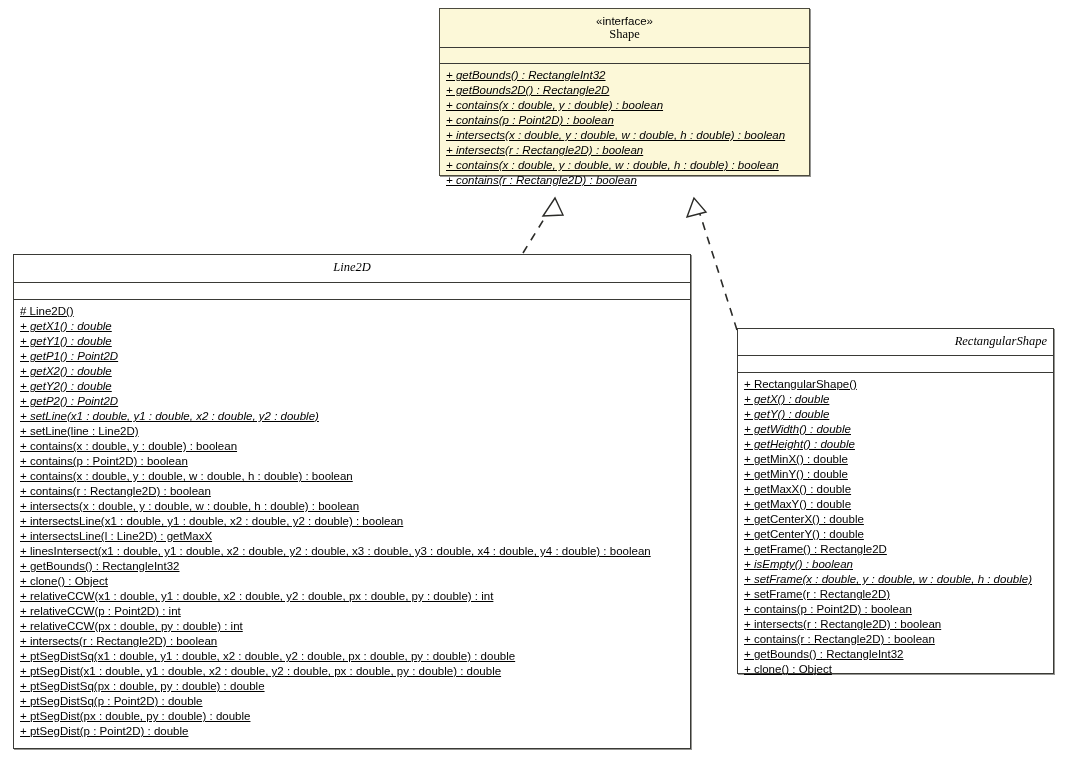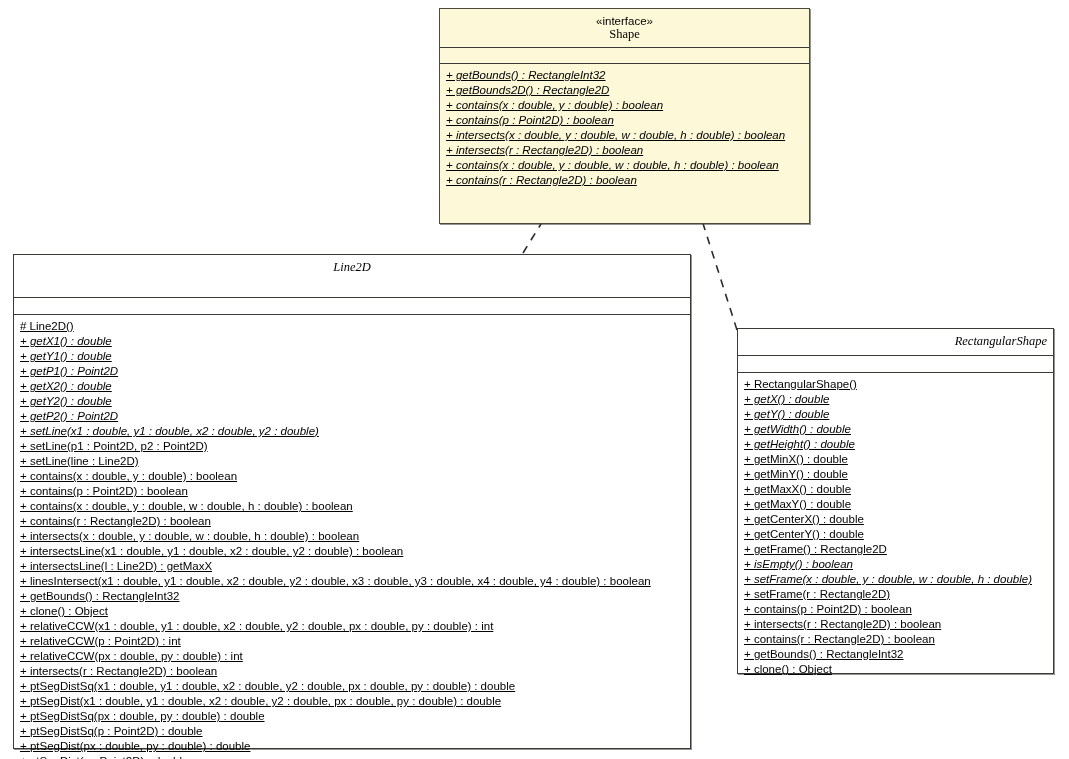--- a/index.html
+++ b/index.html
@@ -61,33 +61,33 @@
     color: #000;
     text-decoration: underline;
   }
   .op.abstract { font-style: italic; }
 
   
   #shape-class {
     left: 439px;
     top: 8px;
     width: 371px;
-    height: 216px;
+    height: 168px;
   }
   #shape-class .class-name { padding-top: 6px; }
   #shape-class .attr-compartment { height: 16px; }
 
   
   #line2d-class {
     left: 13px;
     top: 254px;
     width: 678px;
     height: 495px;
   }
-  #line2d-class .class-name { padding: 6px 6px 23px 6px; }
+  #line2d-class .class-name { padding: 6px 6px 8px 6px; }
   #line2d-class .attr-compartment { height: 17px; }
 
   
   #rectangularshape-class {
     left: 737px;
     top: 328px;
     width: 317px;
     height: 346px;
   }
   #rectangularshape-class .class-name { padding: 6px 6px 7px 6px; text-align: right; }
@@ -143,21 +143,20 @@
   <div class="attr-compartment"></div>
   <div class="ops-compartment">
       <div class="op"># Line2D()</div>
       <div class="op abstract">+ getX1() : double</div>
       <div class="op abstract">+ getY1() : double</div>
       <div class="op abstract">+ getP1() : Point2D</div>
       <div class="op abstract">+ getX2() : double</div>
       <div class="op abstract">+ getY2() : double</div>
       <div class="op abstract">+ getP2() : Point2D</div>
       <div class="op abstract">+ setLine(x1 : double, y1 : double, x2 : double, y2 : double)</div>
-      <div class="op">+ setLine(p1 : Point2D, p2 : Point2D)</div>
       <div class="op">+ setLine(line : Line2D)</div>
       <div class="op">+ contains(x : double, y : double) : boolean</div>
       <div class="op">+ contains(p : Point2D) : boolean</div>
       <div class="op">+ contains(x : double, y : double, w : double, h : double) : boolean</div>
       <div class="op">+ contains(r : Rectangle2D) : boolean</div>
       <div class="op">+ intersects(x : double, y : double, w : double, h : double) : boolean</div>
       <div class="op">+ intersectsLine(x1 : double, y1 : double, x2 : double, y2 : double) : boolean</div>
       <div class="op">+ intersectsLine(l : Line2D) : getMaxX</div>
       <div class="op">+ linesIntersect(x1 : double, y1 : double, x2 : double, y2 : double, x3 : double, y3 : double, x4 : double, y4 : double) : boolean</div>
       <div class="op">+ getBounds() : RectangleInt32</div>

